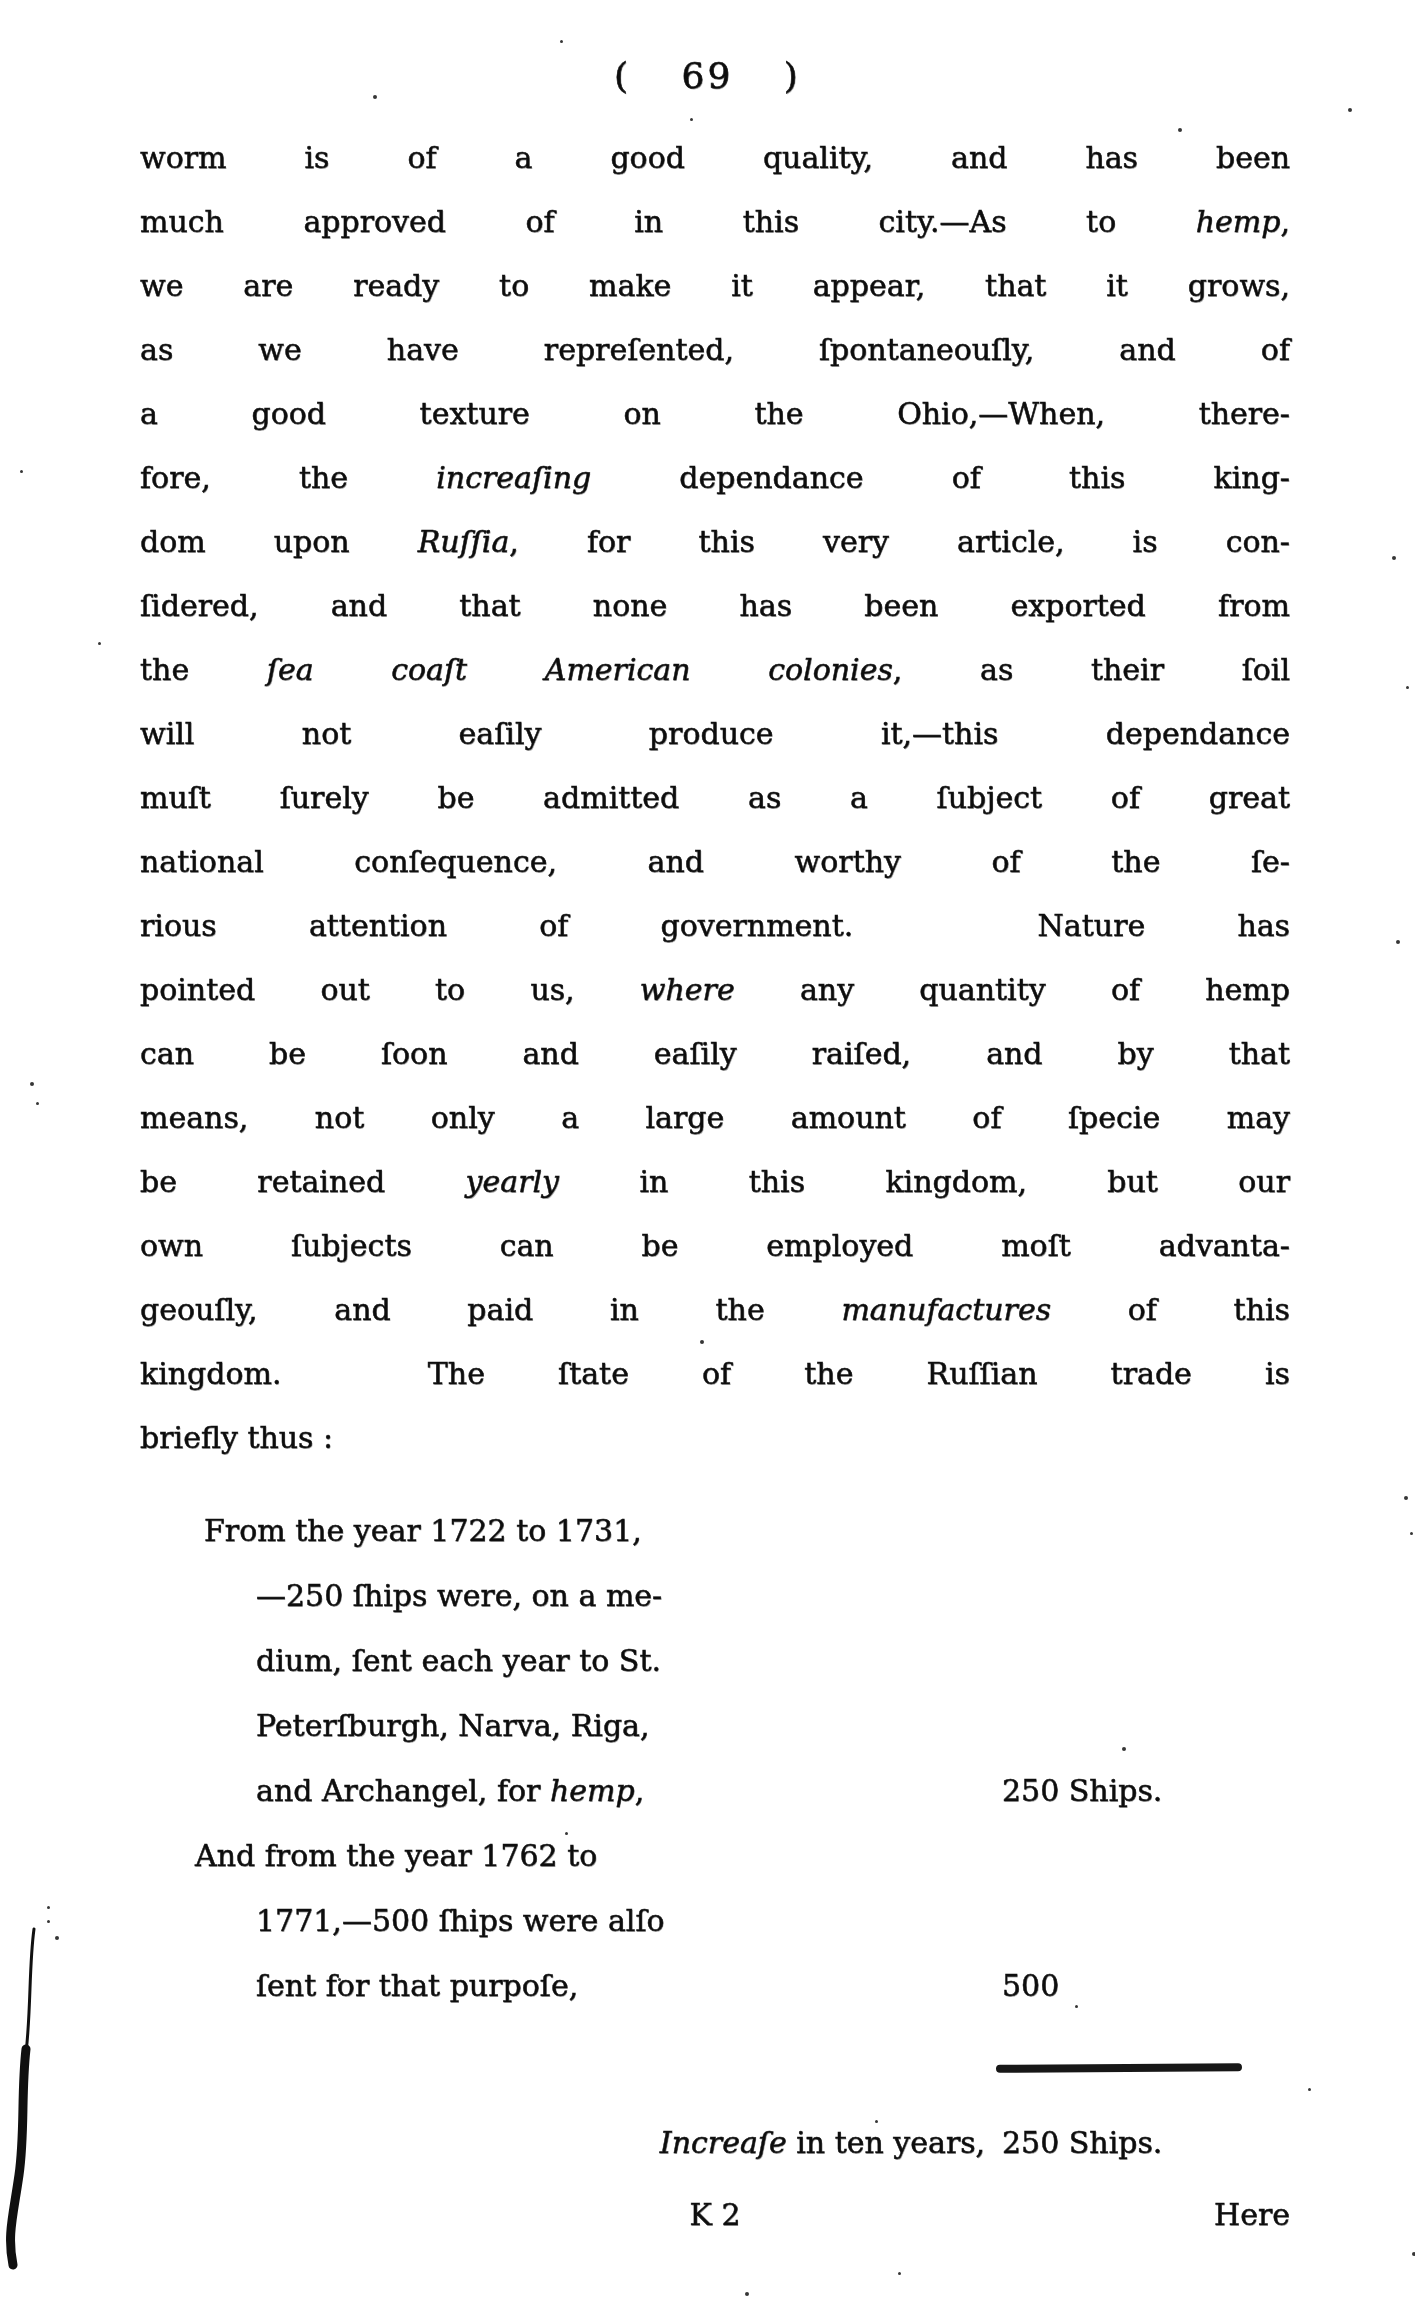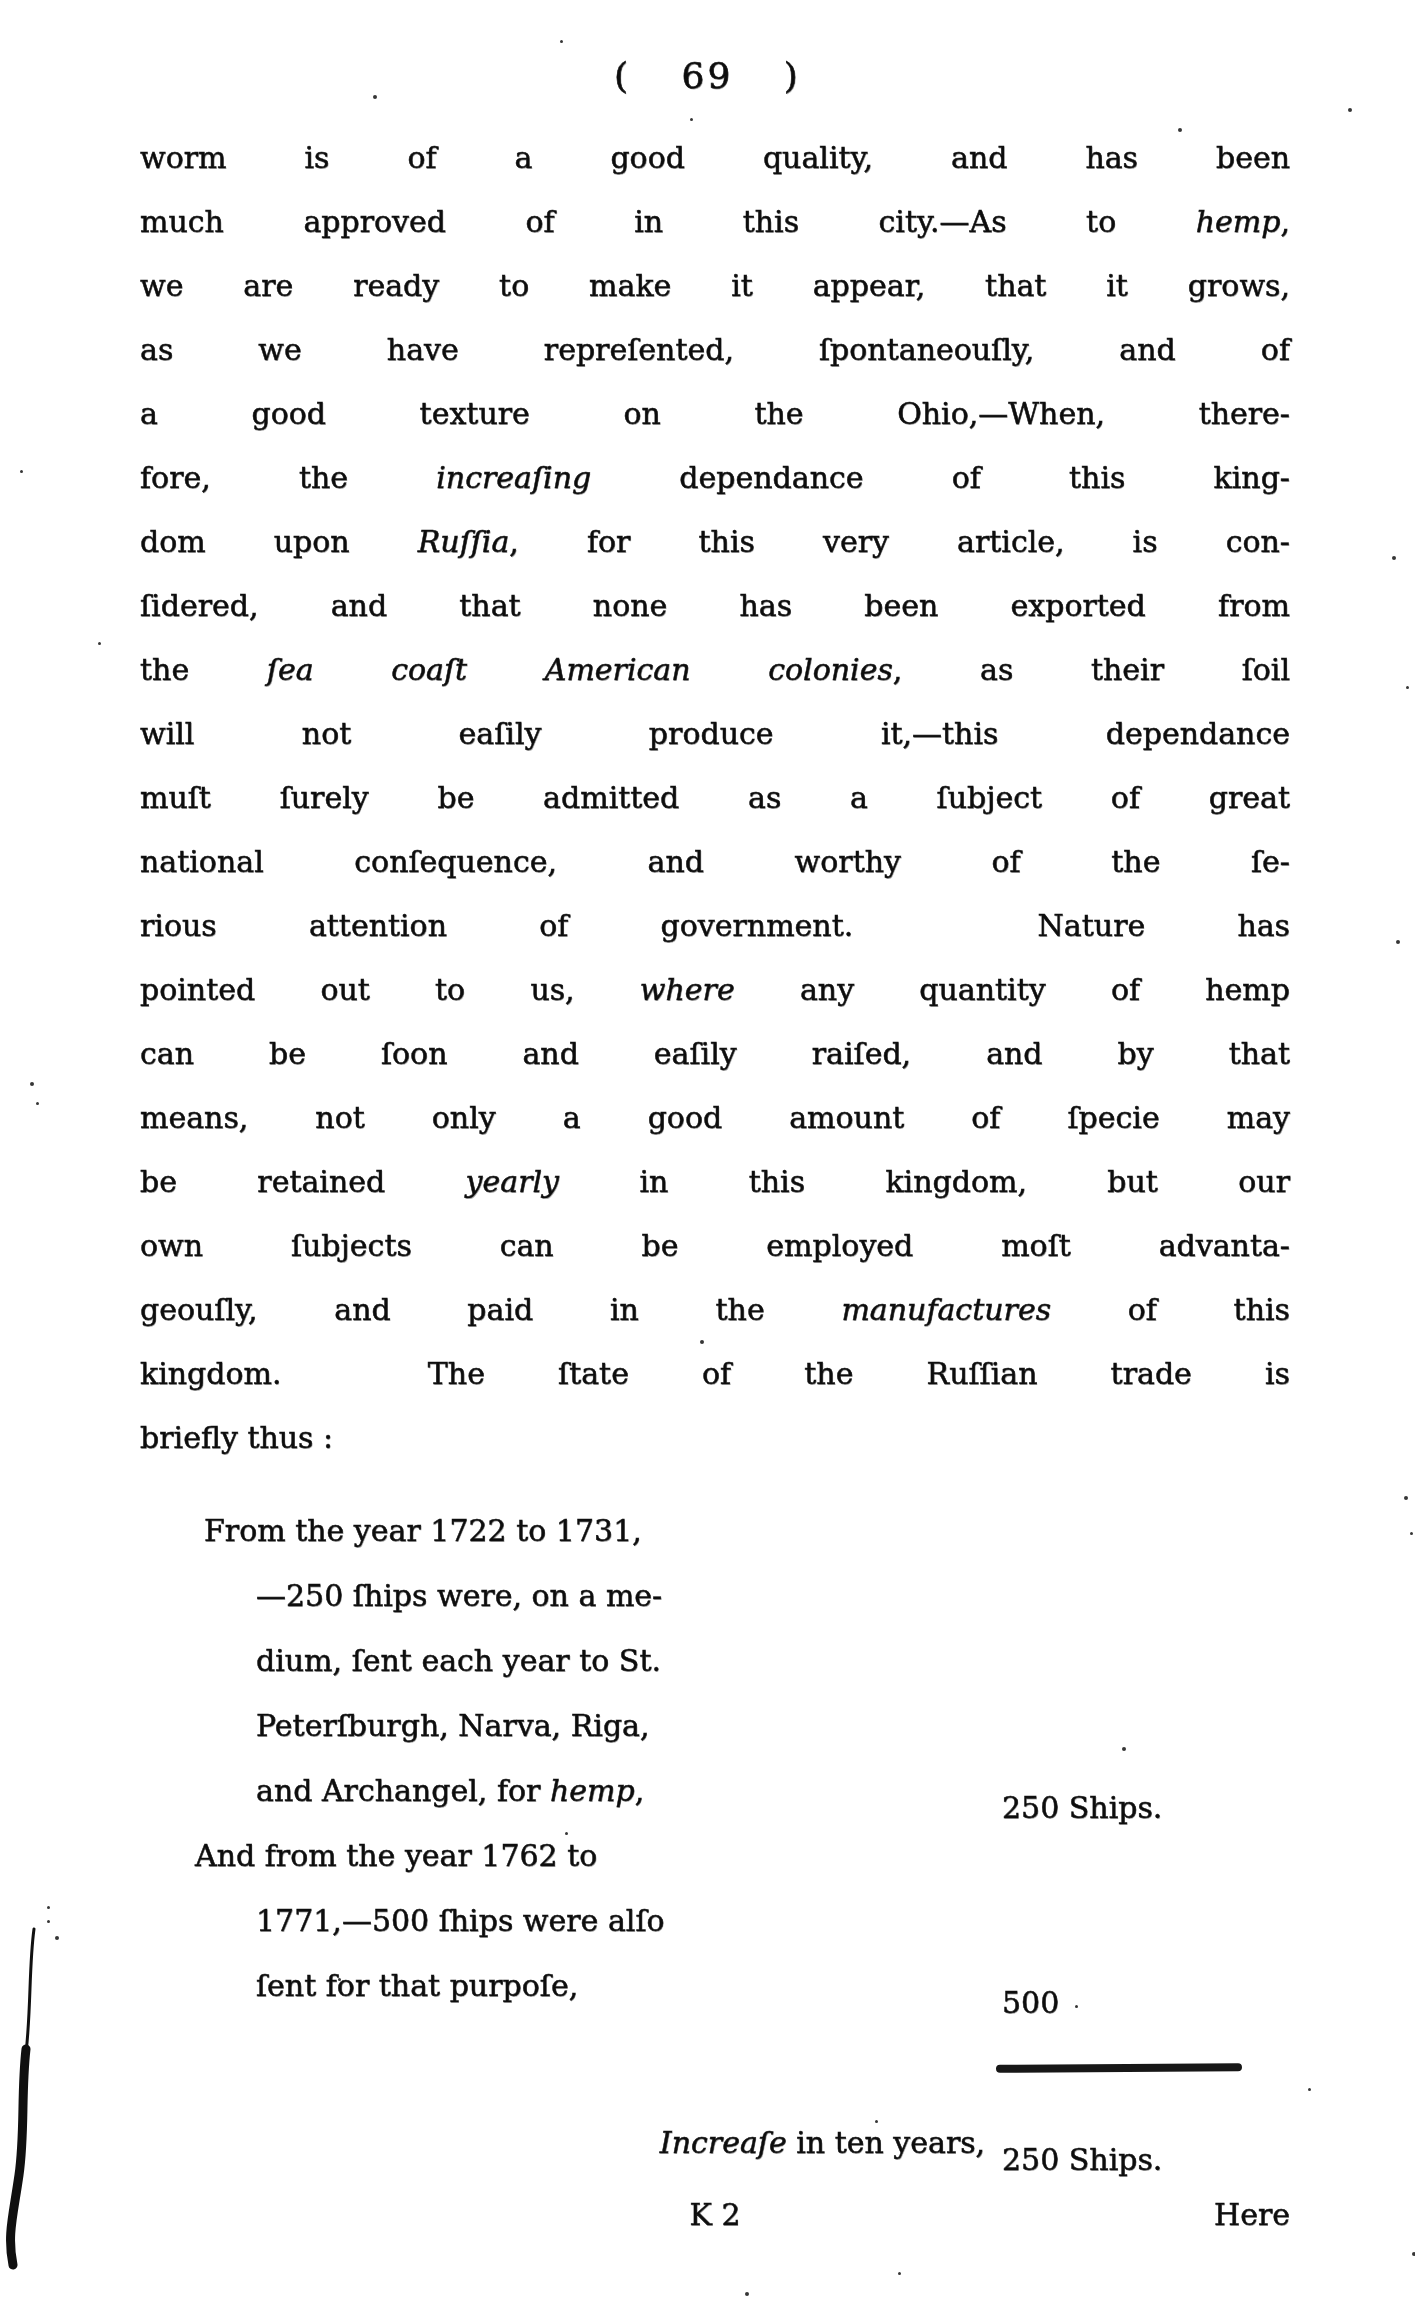--- a/index.html
+++ b/index.html
@@ -30,21 +30,21 @@
 
   .pline { text-align: justify; text-align-last: justify; height: 64px; }
   .pline.plain { text-align: left; text-align-last: left; }
   i { font-style: italic; }
 
   .ledger { margin-top: 28px; }
   .lrow { position: relative; height: 65px; line-height: 65px; text-align: left; }
   .ind1 { padding-left: 64px; }
   .ind2 { padding-left: 116px; }
   .ind3 { padding-left: 55px; }
-  .val  { position: absolute; left: 862px; top: 17px; }
+  .val  { position: absolute; left: 862px; top: 0; }
 
   .rule {
     margin: 46px 0 0 856px;
     width: 246px; height: 8px;
     background: #171717; border-radius: 4px;
     transform: rotate(-0.4deg);
   }
 
   .total { margin-top: 38px; position: relative; height: 65px; line-height: 65px; padding-left: 215px; text-align: center; }
 
@@ -71,21 +71,21 @@
         <div class="pline"><span>fore, the </span><i>increaſing</i><span> dependance of this king-</span></div>
         <div class="pline"><span>dom upon </span><i>Ruſſia</i><span>, for this very article, is con-</span></div>
         <div class="pline"><span>ſidered, and that none has been exported from</span></div>
         <div class="pline"><span>the </span><i>ſea coaſt American colonies</i><span>, as their ſoil</span></div>
         <div class="pline"><span>will not eaſily produce it,—this dependance</span></div>
         <div class="pline"><span>muſt ſurely be admitted as a ſubject of great</span></div>
         <div class="pline"><span>national conſequence, and worthy of the ſe-</span></div>
         <div class="pline"><span>rious attention of government.&nbsp; Nature has</span></div>
         <div class="pline"><span>pointed out to us, </span><i>where</i><span> any quantity of hemp</span></div>
         <div class="pline"><span>can be ſoon and eaſily raiſed, and by that</span></div>
-        <div class="pline"><span>means, not only a good amount of ſpecie may</span></div>
+        <div class="pline"><span>means, not only a large amount of ſpecie may</span></div>
         <div class="pline"><span>be retained </span><i>yearly</i><span> in this kingdom, but our</span></div>
         <div class="pline"><span>own ſubjects can be employed moſt advanta-</span></div>
         <div class="pline"><span>geouſly, and paid in the </span><i>manufactures</i><span> of this</span></div>
         <div class="pline"><span>kingdom.&nbsp; The ſtate of the Ruſſian trade is</span></div>
         <div class="pline plain"><span>briefly thus :</span></div>
       </div>
 
     <div id="ledger" class="ledger">
         <div class="lrow ind1"><span>From the year 1722 to 1731,</span></div>
         <div class="lrow ind2"><span>—250 ſhips were, on a me-</span></div>

